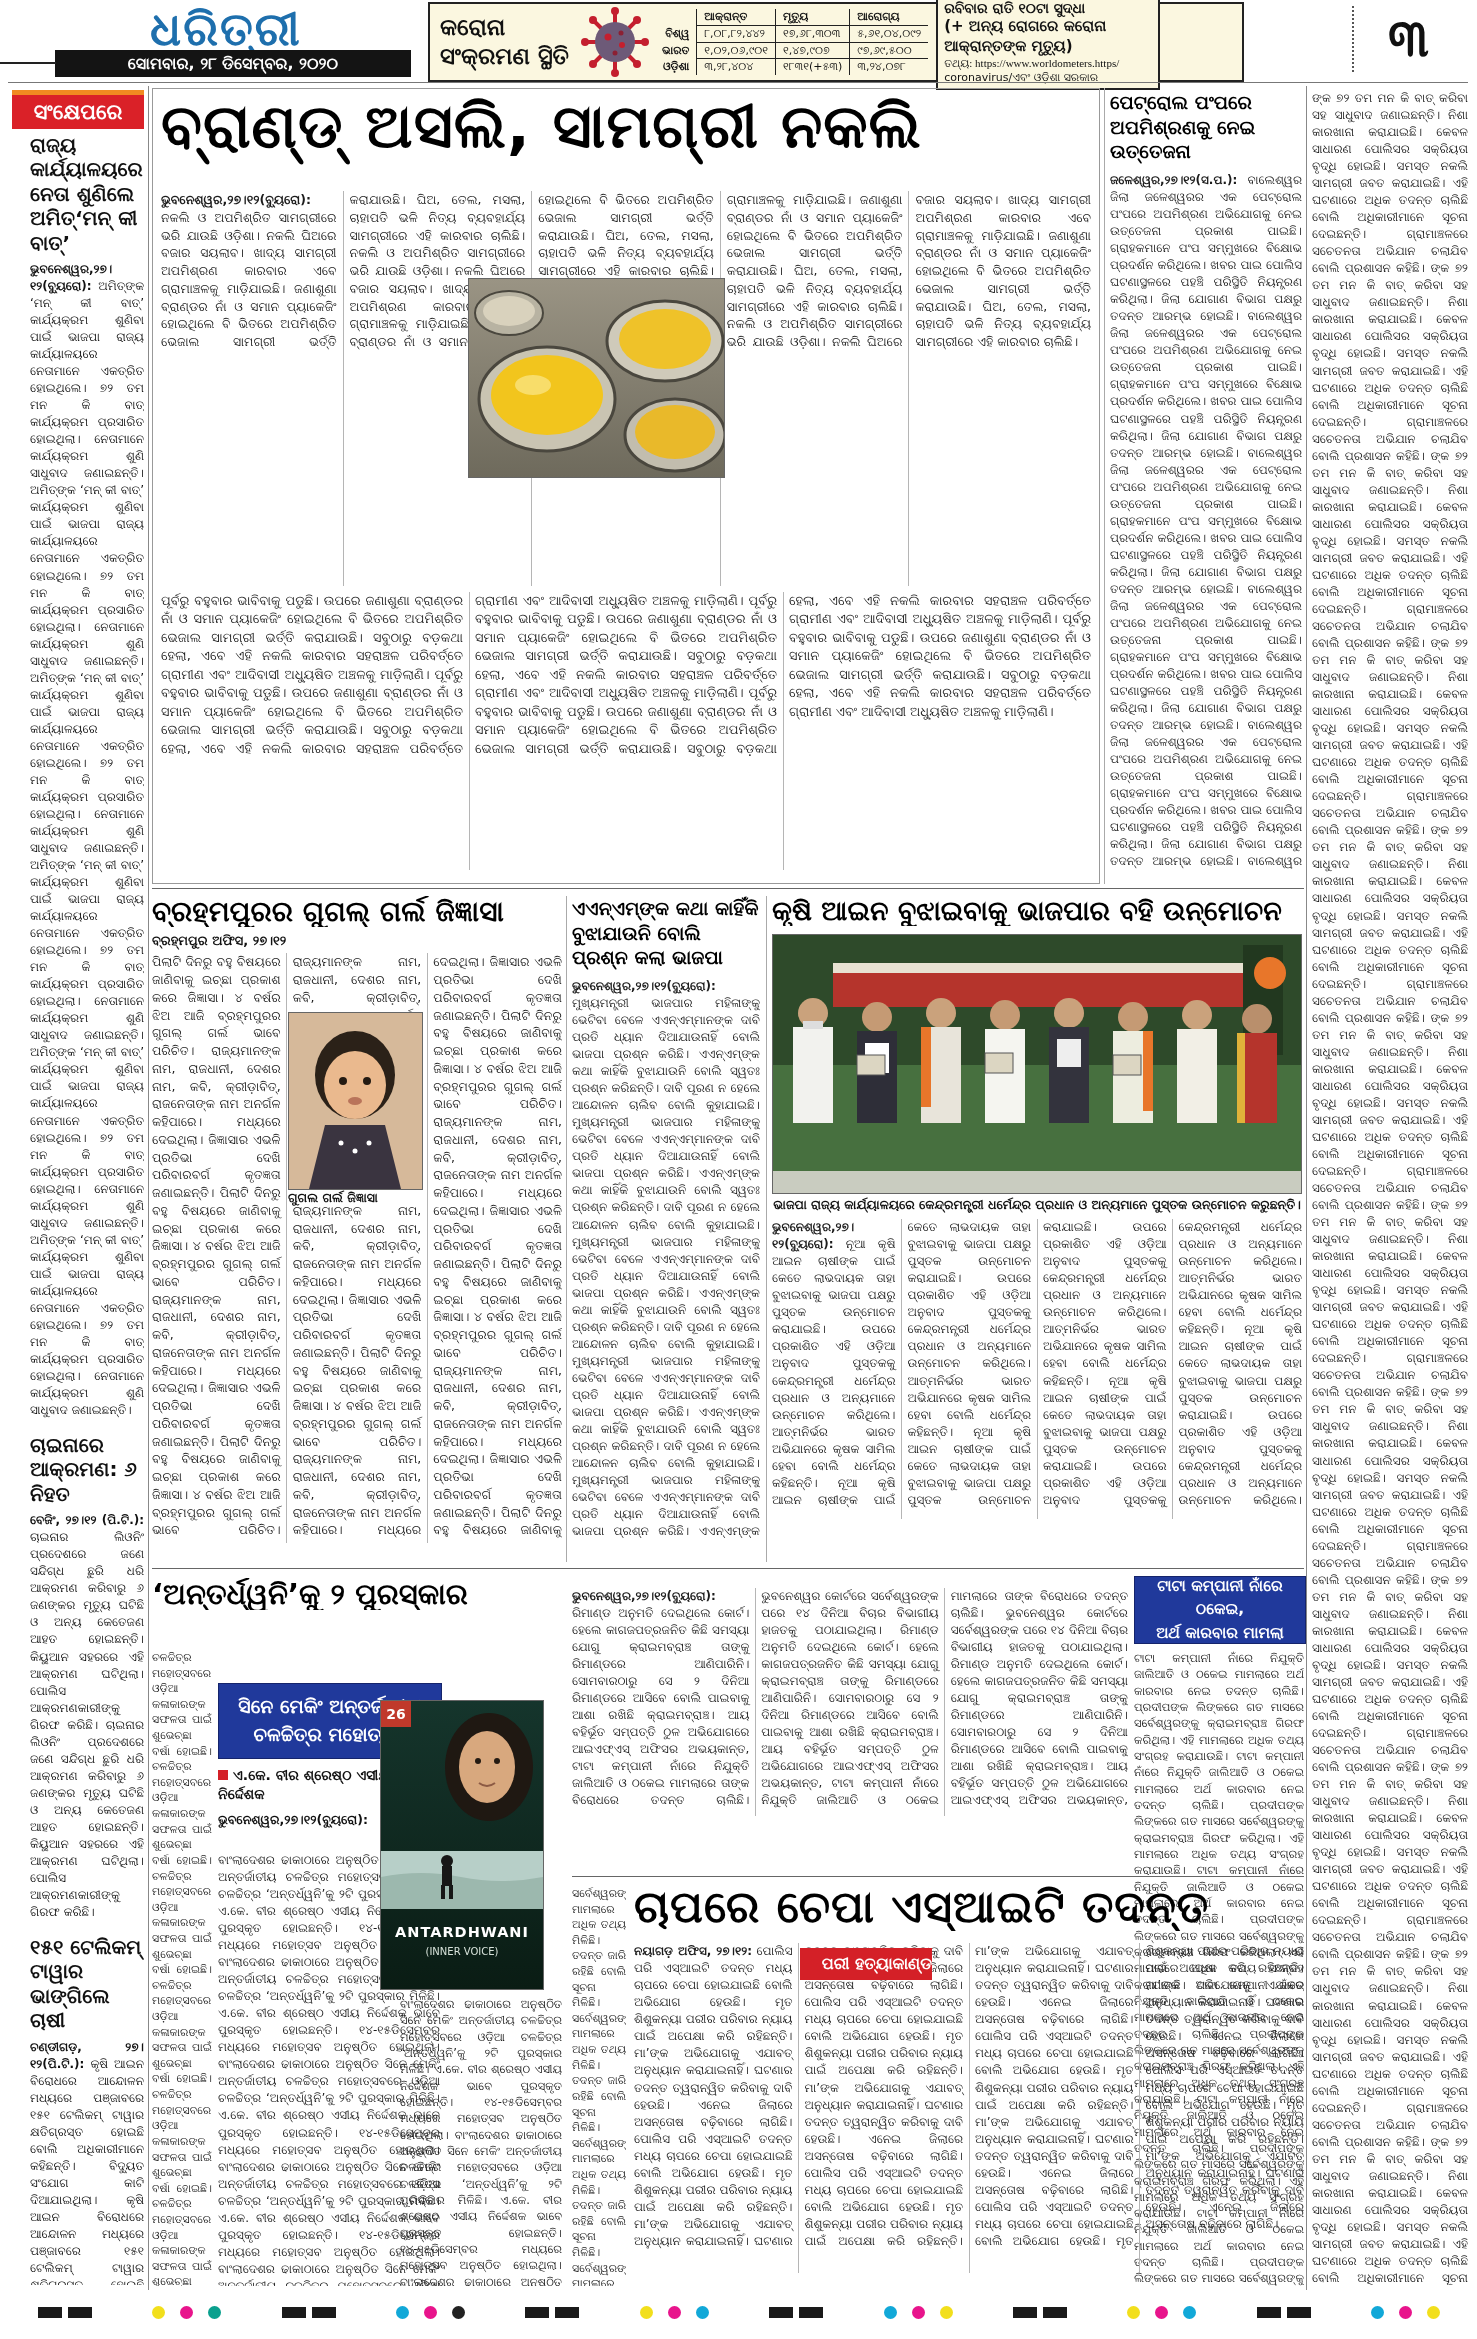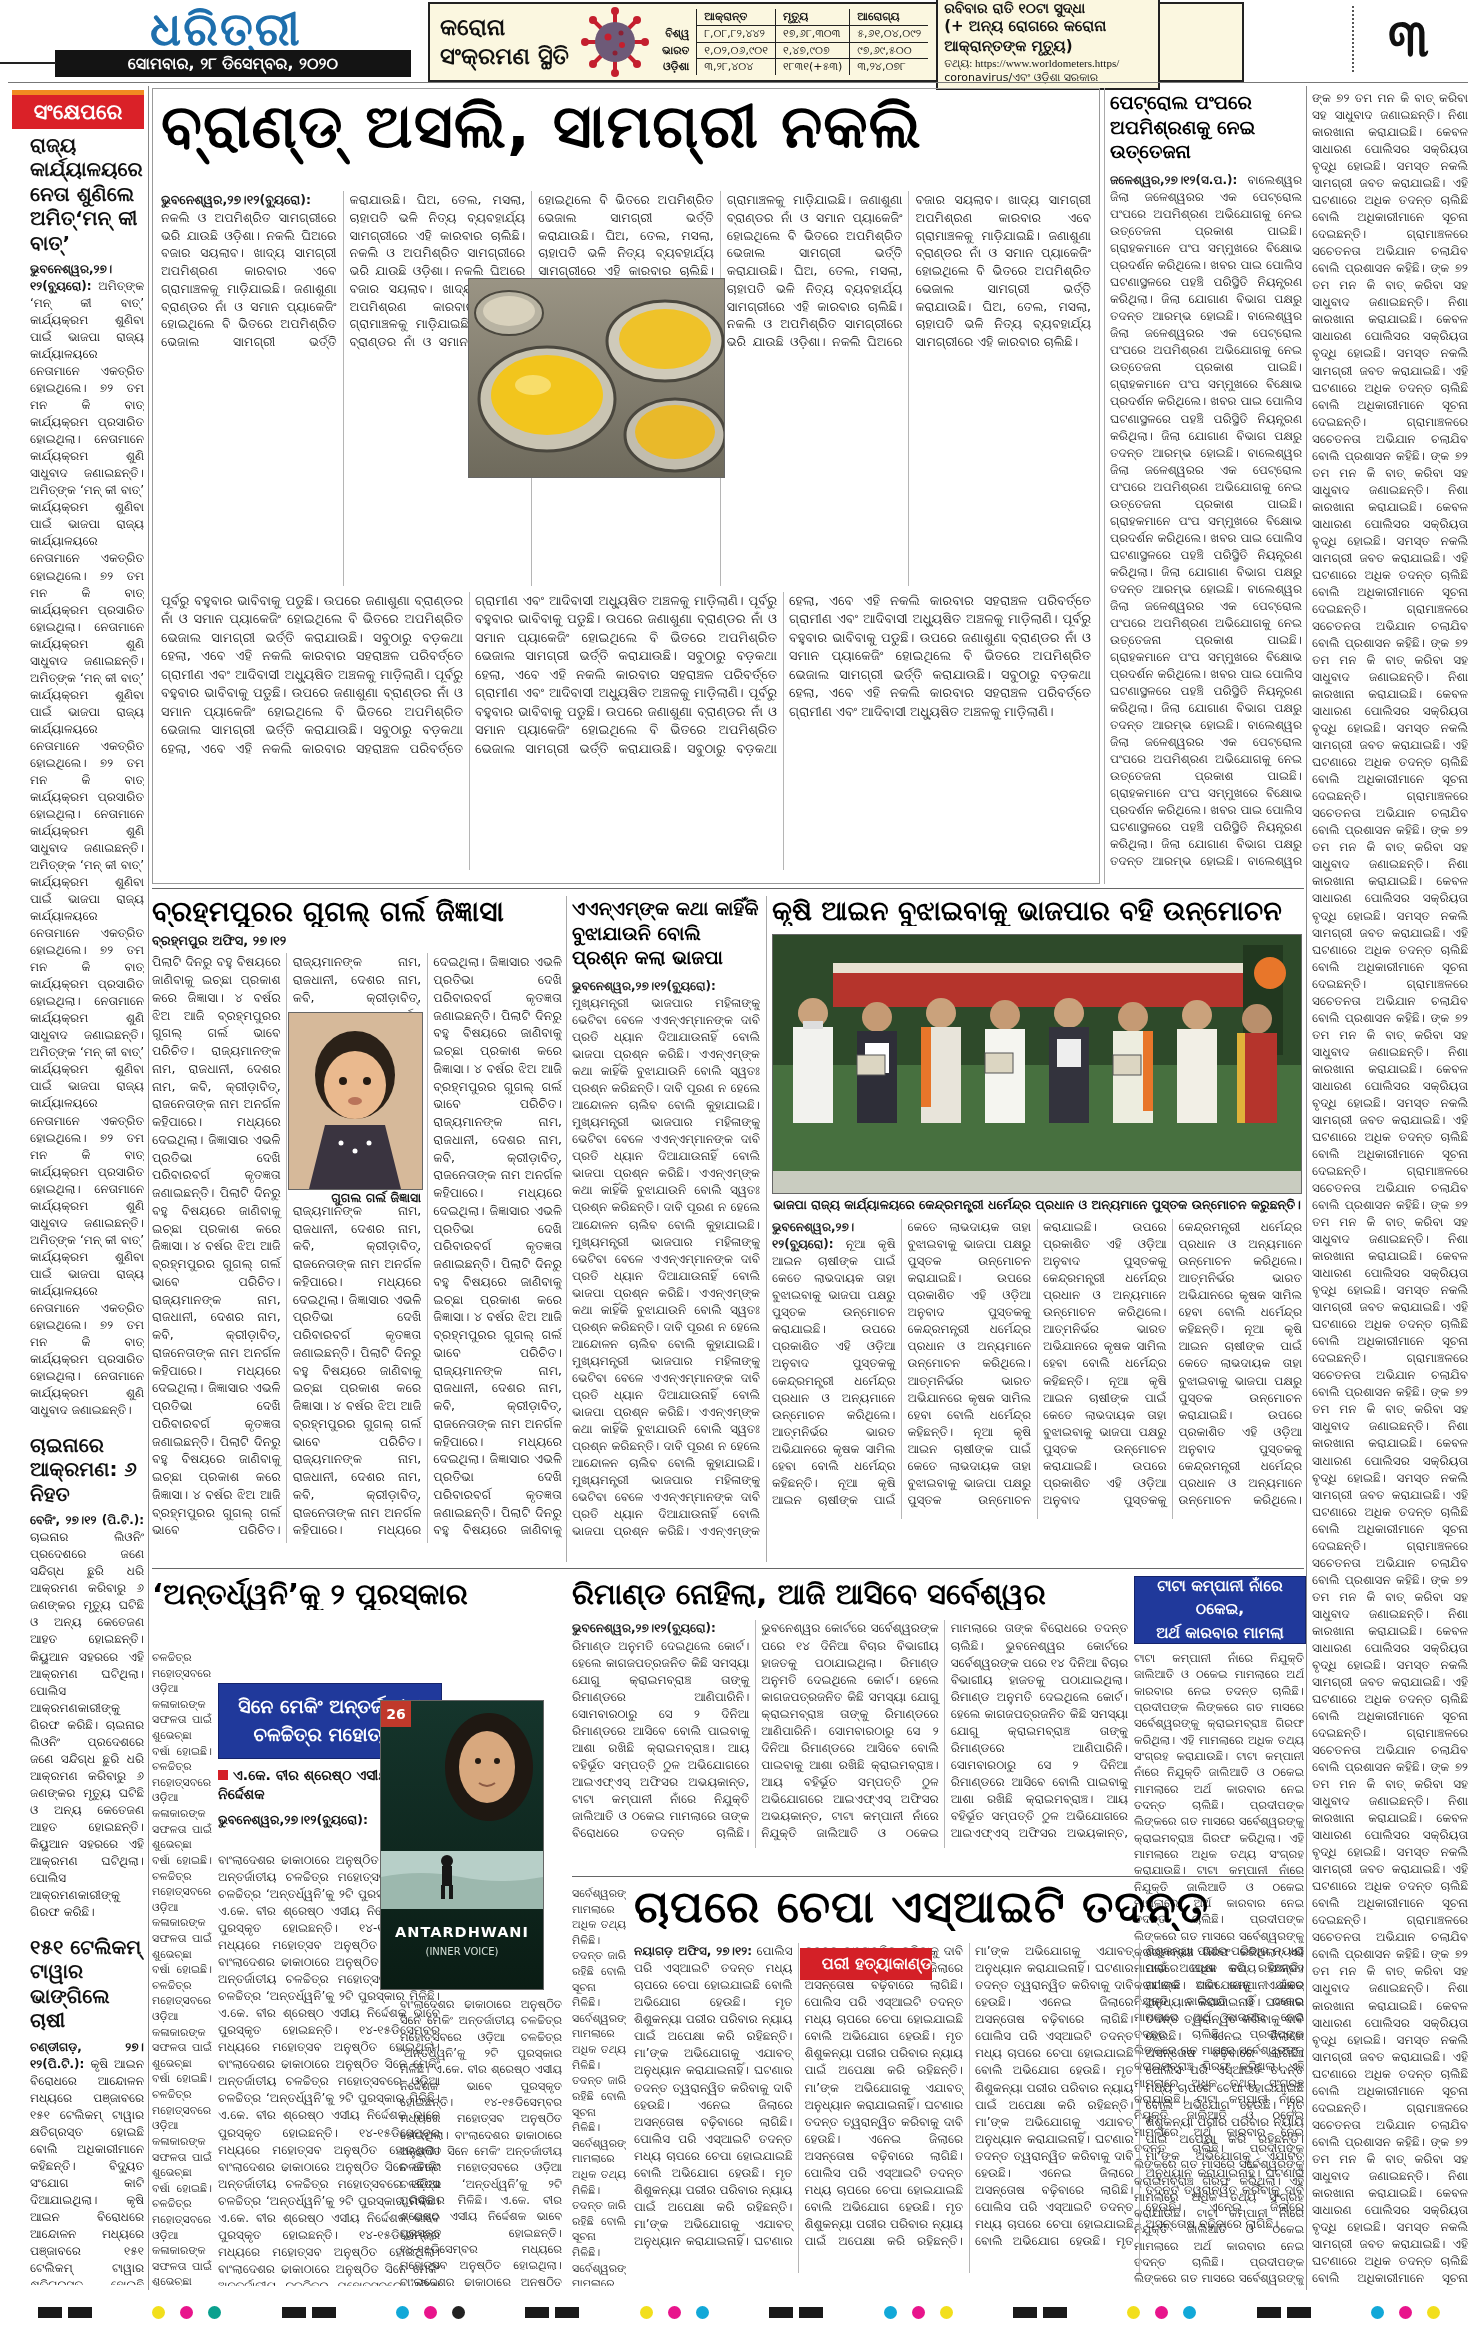--- a/index.html
+++ b/index.html
@@ -225,21 +225,21 @@
         <ellipse cx="66" cy="72" rx="31" ry="34" fill="#eab98e"></ellipse>
         <circle cx="54" cy="68" r="4" fill="#241a12"></circle>
           <circle cx="78" cy="68" r="4" fill="#241a12"></circle>
         <ellipse cx="66" cy="88" rx="7" ry="4" fill="#b9745a"></ellipse>
         <path d="M20 176 L36 112 L96 112 L112 176 Z" fill="#3a3440"></path>
         <circle cx="52" cy="130" r="2.5" fill="#fff"></circle>
           <circle cx="66" cy="138" r="2.5" fill="#fff"></circle>
         <circle cx="80" cy="130" r="2.5" fill="#fff"></circle>
       </svg>
     </div>
-    <div class="caption" style="text-align:right;background:#fff;">ଗୁଗଲ ଗର୍ଲ ଜିଜ୍ଞାସା</div>
+    <div class="caption" style="text-align:left;background:#fff;">ଗୁଗଲ ଗର୍ଲ ଜିଜ୍ଞାସା</div>
   </div>
 
   <div class="rule-v" style="left:566px;top:896px;height:666px;"></div>
   <div class="abs" style="left:572px;top:896px;width:188px;height:666px;overflow:hidden;">
     <div class="headline" style="font-size:19px;line-height:1.3;">ଏଏନ୍‌ଏମ୍‌ଙ୍କ କଥା କାହିଁକି ବୁଝାଯାଉନି ବୋଲି ପ୍ରଶ୍ନ କଲା ଭାଜପା</div>
     <div class="body-txt" style="height:560px;margin-top:8px;font-size:12px;">
       <span class="dateline">ଭୁବନେଶ୍ୱର,୨୭।୧୨(ବ୍ୟୁରୋ):</span>
       <span>ମୁଖ୍ୟମନ୍ତ୍ରୀ ଭାଜପାର ମହିଳାଙ୍କୁ ଭେଟିବା ବେଳେ ଏଏନ୍‌ଏମ୍‌ମାନଙ୍କ ଦାବି ପ୍ରତି ଧ୍ୟାନ ଦିଆଯାଉନାହିଁ ବୋଲି ଭାଜପା ପ୍ରଶ୍ନ କରିଛି। ଏଏନ୍‌ଏମ୍‌ଙ୍କ କଥା କାହିଁକି ବୁଝାଯାଉନି ବୋଲି ସ୍ୱତଃ ପ୍ରଶ୍ନ କରିଛନ୍ତି। ଦାବି ପୂରଣ ନ ହେଲେ ଆନ୍ଦୋଳନ ଚାଲିବ ବୋଲି କୁହାଯାଇଛି। ମୁଖ୍ୟମନ୍ତ୍ରୀ ଭାଜପାର ମହିଳାଙ୍କୁ ଭେଟିବା ବେଳେ ଏଏନ୍‌ଏମ୍‌ମାନଙ୍କ ଦାବି ପ୍ରତି ଧ୍ୟାନ ଦିଆଯାଉନାହିଁ ବୋଲି ଭାଜପା ପ୍ରଶ୍ନ କରିଛି। ଏଏନ୍‌ଏମ୍‌ଙ୍କ କଥା କାହିଁକି ବୁଝାଯାଉନି ବୋଲି ସ୍ୱତଃ ପ୍ରଶ୍ନ କରିଛନ୍ତି। ଦାବି ପୂରଣ ନ ହେଲେ ଆନ୍ଦୋଳନ ଚାଲିବ ବୋଲି କୁହାଯାଇଛି। ମୁଖ୍ୟମନ୍ତ୍ରୀ ଭାଜପାର ମହିଳାଙ୍କୁ ଭେଟିବା ବେଳେ ଏଏନ୍‌ଏମ୍‌ମାନଙ୍କ ଦାବି ପ୍ରତି ଧ୍ୟାନ ଦିଆଯାଉନାହିଁ ବୋଲି ଭାଜପା ପ୍ରଶ୍ନ କରିଛି। ଏଏନ୍‌ଏମ୍‌ଙ୍କ କଥା କାହିଁକି ବୁଝାଯାଉନି ବୋଲି ସ୍ୱତଃ ପ୍ରଶ୍ନ କରିଛନ୍ତି। ଦାବି ପୂରଣ ନ ହେଲେ ଆନ୍ଦୋଳନ ଚାଲିବ ବୋଲି କୁହାଯାଇଛି। ମୁଖ୍ୟମନ୍ତ୍ରୀ ଭାଜପାର ମହିଳାଙ୍କୁ ଭେଟିବା ବେଳେ ଏଏନ୍‌ଏମ୍‌ମାନଙ୍କ ଦାବି ପ୍ରତି ଧ୍ୟାନ ଦିଆଯାଉନାହିଁ ବୋଲି ଭାଜପା ପ୍ରଶ୍ନ କରିଛି। ଏଏନ୍‌ଏମ୍‌ଙ୍କ କଥା କାହିଁକି ବୁଝାଯାଉନି ବୋଲି ସ୍ୱତଃ ପ୍ରଶ୍ନ କରିଛନ୍ତି। ଦାବି ପୂରଣ ନ ହେଲେ ଆନ୍ଦୋଳନ ଚାଲିବ ବୋଲି କୁହାଯାଇଛି। ମୁଖ୍ୟମନ୍ତ୍ରୀ ଭାଜପାର ମହିଳାଙ୍କୁ ଭେଟିବା ବେଳେ ଏଏନ୍‌ଏମ୍‌ମାନଙ୍କ ଦାବି ପ୍ରତି ଧ୍ୟାନ ଦିଆଯାଉନାହିଁ ବୋଲି ଭାଜପା ପ୍ରଶ୍ନ କରିଛି। ଏଏନ୍‌ଏମ୍‌ଙ୍କ କଥା କାହିଁକି ବୁଝାଯାଉନି ବୋଲି ସ୍ୱତଃ ପ୍ରଶ୍ନ କରିଛନ୍ତି। ଦାବି ପୂରଣ ନ ହେଲେ ଆନ୍ଦୋଳନ ଚାଲିବ ବୋଲି କୁହାଯାଇଛି। ମୁଖ୍ୟମନ୍ତ୍ରୀ ଭାଜପାର ମହିଳାଙ୍କୁ ଭେଟିବା ବେଳେ ଏଏନ୍‌ଏମ୍‌ମାନଙ୍କ ଦାବି ପ୍ରତି ଧ୍ୟାନ ଦିଆଯାଉନାହିଁ ବୋଲି ଭାଜପା ପ୍ରଶ୍ନ କରିଛି। ଏଏନ୍‌ଏମ୍‌ଙ୍କ କଥା କାହିଁକି ବୁଝାଯାଉନି ବୋଲି ସ୍ୱତଃ ପ୍ରଶ୍ନ କରିଛନ୍ତି। ଦାବି ପୂରଣ ନ ହେଲେ ଆନ୍ଦୋଳନ ଚାଲିବ ବୋଲି କୁହାଯାଇଛି। ମୁଖ୍ୟମନ୍ତ୍ରୀ ଭାଜପାର ମହିଳାଙ୍କୁ ଭେଟିବା ବେଳେ ଏଏନ୍‌ଏମ୍‌ମାନଙ୍କ ଦାବି ପ୍ରତି ଧ୍ୟାନ ଦିଆଯାଉନାହିଁ ବୋଲି ଭାଜପା ପ୍ରଶ୍ନ କରିଛି। ଏଏନ୍‌ଏମ୍‌ଙ୍କ କଥା କାହିଁକି ବୁଝାଯାଉନି ବୋଲି ସ୍ୱତଃ ପ୍ରଶ୍ନ କରିଛନ୍ତି। ଦାବି ପୂରଣ ନ ହେଲେ ଆନ୍ଦୋଳନ ଚାଲିବ ବୋଲି କୁହାଯାଇଛି। ମୁଖ୍ୟମନ୍ତ୍ରୀ ଭାଜପାର ମହିଳାଙ୍କୁ ଭେଟିବା ବେଳେ ଏଏନ୍‌ଏମ୍‌ମାନଙ୍କ ଦାବି ପ୍ରତି ଧ୍ୟାନ ଦିଆଯାଉନାହିଁ ବୋଲି ଭାଜପା ପ୍ରଶ୍ନ କରିଛି। ଏଏନ୍‌ଏମ୍‌ଙ୍କ କଥା କାହିଁକି ବୁଝାଯାଉନି ବୋଲି ସ୍ୱତଃ ପ୍ରଶ୍ନ କରିଛନ୍ତି। ଦାବି ପୂରଣ ନ ହେଲେ ଆନ୍ଦୋଳନ ଚାଲିବ ବୋଲି କୁହାଯାଇଛି।</span>
     </div>
   </div>
@@ -356,21 +356,20 @@
       <text x="15" y="18" text-anchor="middle" font-size="14" font-weight="bold" fill="#fff">26</text>
       <text x="81" y="236" text-anchor="middle" font-size="14.5" font-weight="bold" fill="#fff" letter-spacing="1">ANTARDHWANI</text>
       <text x="81" y="254" text-anchor="middle" font-size="10" fill="#d7e2da">(INNER VOICE)</text>
     </svg>
   </div>
   <div class="abs body-txt" style="left:400px;top:1996px;width:162px;height:290px;font-size:11.5px;">
     <span>ବାଂଲାଦେଶର ଢାକାଠାରେ ଅନୁଷ୍ଠିତ ସିନେ ମେକିଂ ଅନ୍ତର୍ଜାତୀୟ ଚଳଚ୍ଚିତ୍ର ମହୋତ୍ସବରେ ଓଡ଼ିଆ ଚଳଚ୍ଚିତ୍ର ‘ଅନ୍ତର୍ଧ୍ୱନି’କୁ ୨ଟି ପୁରସ୍କାର ମିଳିଛି। ଏ.କେ. ବୀର ଶ୍ରେଷ୍ଠ ଏସୀୟ ନିର୍ଦ୍ଦେଶକ ଭାବେ ପୁରସ୍କୃତ ହୋଇଛନ୍ତି। ୧୪-୧୫ଡିସେମ୍ବର ମଧ୍ୟରେ ମହୋତ୍ସବ ଅନୁଷ୍ଠିତ ହୋଇଥିଲା। ବାଂଲାଦେଶର ଢାକାଠାରେ ଅନୁଷ୍ଠିତ ସିନେ ମେକିଂ ଅନ୍ତର୍ଜାତୀୟ ଚଳଚ୍ଚିତ୍ର ମହୋତ୍ସବରେ ଓଡ଼ିଆ ଚଳଚ୍ଚିତ୍ର ‘ଅନ୍ତର୍ଧ୍ୱନି’କୁ ୨ଟି ପୁରସ୍କାର ମିଳିଛି। ଏ.କେ. ବୀର ଶ୍ରେଷ୍ଠ ଏସୀୟ ନିର୍ଦ୍ଦେଶକ ଭାବେ ପୁରସ୍କୃତ ହୋଇଛନ୍ତି। ୧୪-୧୫ଡିସେମ୍ବର ମଧ୍ୟରେ ମହୋତ୍ସବ ଅନୁଷ୍ଠିତ ହୋଇଥିଲା। ବାଂଲାଦେଶର ଢାକାଠାରେ ଅନୁଷ୍ଠିତ ସିନେ ମେକିଂ ଅନ୍ତର୍ଜାତୀୟ ଚଳଚ୍ଚିତ୍ର ମହୋତ୍ସବରେ ଓଡ଼ିଆ ଚଳଚ୍ଚିତ୍ର ‘ଅନ୍ତର୍ଧ୍ୱନି’କୁ ୨ଟି ପୁରସ୍କାର ମିଳିଛି। ଏ.କେ. ବୀର ଶ୍ରେଷ୍ଠ ଏସୀୟ ନିର୍ଦ୍ଦେଶକ ଭାବେ ପୁରସ୍କୃତ ହୋଇଛନ୍ତି। ୧୪-୧୫ଡିସେମ୍ବର ମଧ୍ୟରେ ମହୋତ୍ସବ ଅନୁଷ୍ଠିତ ହୋଇଥିଲା। ବାଂଲାଦେଶର ଢାକାଠାରେ ଅନୁଷ୍ଠିତ ସିନେ ମେକିଂ ଅନ୍ତର୍ଜାତୀୟ ଚଳଚ୍ଚିତ୍ର ମହୋତ୍ସବରେ ଓଡ଼ିଆ ଚଳଚ୍ଚିତ୍ର ‘ଅନ୍ତର୍ଧ୍ୱନି’କୁ ୨ଟି ପୁରସ୍କାର ମିଳିଛି। ଏ.କେ. ବୀର ଶ୍ରେଷ୍ଠ ଏସୀୟ ନିର୍ଦ୍ଦେଶକ ଭାବେ ପୁରସ୍କୃତ ହୋଇଛନ୍ତି। ୧୪-୧୫ଡିସେମ୍ବର ମଧ୍ୟରେ ମହୋତ୍ସବ ଅନୁଷ୍ଠିତ ହୋଇଥିଲା।</span>
   </div>
 
   <div class="abs" style="left:572px;top:1578px;width:556px;height:292px;overflow:hidden;">
-    <div class="headline" style="font-size:29px;">ରିମାଣ୍ଡ ନୋହିଲା, ଆଜି ଆସିବେ ସର୍ବେଶ୍ୱର</div>
     <div class="body-txt cols3" style="height:228px;margin-top:10px;font-size:12px;">
       <span class="dateline">ଭୁବନେଶ୍ୱର,୨୭।୧୨(ବ୍ୟୁରୋ):</span>
       <span>ରିମାଣ୍ଡ ଅନୁମତି ଦେଇଥିଲେ କୋର୍ଟ। ହେଲେ କାଗଜପତ୍ରଜନିତ କିଛି ସମସ୍ୟା ଯୋଗୁ କ୍ରାଇମବ୍ରାଞ୍ଚ ତାଙ୍କୁ ରିମାଣ୍ଡରେ ଆଣିପାରିନି। ସୋମବାରଠାରୁ ସେ ୨ ଦିନିଆ ରିମାଣ୍ଡରେ ଆସିବେ ବୋଲି ପାଇବାକୁ ଆଶା ରଖିଛି କ୍ରାଇମବ୍ରାଞ୍ଚ। ଆୟ ବହିର୍ଭୂତ ସମ୍ପତ୍ତି ଠୁଳ ଅଭିଯୋଗରେ ଆଇଏଫ୍‌ଏସ୍ ଅଫିସର ଅଭୟକାନ୍ତ, ଟାଟା କମ୍ପାନୀ ନାଁରେ ନିଯୁକ୍ତି ଜାଲିଆତି ଓ ଠକେଇ ମାମଲାରେ ତାଙ୍କ ବିରୋଧରେ ତଦନ୍ତ ଚାଲିଛି। ଭୁବନେଶ୍ୱର କୋର୍ଟରେ ସର୍ବେଶ୍ୱରଙ୍କ ପରେ ୧୪ ଦିନିଆ ବିଚାର ବିଭାଗୀୟ ହାଜତକୁ ପଠାଯାଇଥିଲା। ରିମାଣ୍ଡ ଅନୁମତି ଦେଇଥିଲେ କୋର୍ଟ। ହେଲେ କାଗଜପତ୍ରଜନିତ କିଛି ସମସ୍ୟା ଯୋଗୁ କ୍ରାଇମବ୍ରାଞ୍ଚ ତାଙ୍କୁ ରିମାଣ୍ଡରେ ଆଣିପାରିନି। ସୋମବାରଠାରୁ ସେ ୨ ଦିନିଆ ରିମାଣ୍ଡରେ ଆସିବେ ବୋଲି ପାଇବାକୁ ଆଶା ରଖିଛି କ୍ରାଇମବ୍ରାଞ୍ଚ। ଆୟ ବହିର୍ଭୂତ ସମ୍ପତ୍ତି ଠୁଳ ଅଭିଯୋଗରେ ଆଇଏଫ୍‌ଏସ୍ ଅଫିସର ଅଭୟକାନ୍ତ, ଟାଟା କମ୍ପାନୀ ନାଁରେ ନିଯୁକ୍ତି ଜାଲିଆତି ଓ ଠକେଇ ମାମଲାରେ ତାଙ୍କ ବିରୋଧରେ ତଦନ୍ତ ଚାଲିଛି। ଭୁବନେଶ୍ୱର କୋର୍ଟରେ ସର୍ବେଶ୍ୱରଙ୍କ ପରେ ୧୪ ଦିନିଆ ବିଚାର ବିଭାଗୀୟ ହାଜତକୁ ପଠାଯାଇଥିଲା। ରିମାଣ୍ଡ ଅନୁମତି ଦେଇଥିଲେ କୋର୍ଟ। ହେଲେ କାଗଜପତ୍ରଜନିତ କିଛି ସମସ୍ୟା ଯୋଗୁ କ୍ରାଇମବ୍ରାଞ୍ଚ ତାଙ୍କୁ ରିମାଣ୍ଡରେ ଆଣିପାରିନି। ସୋମବାରଠାରୁ ସେ ୨ ଦିନିଆ ରିମାଣ୍ଡରେ ଆସିବେ ବୋଲି ପାଇବାକୁ ଆଶା ରଖିଛି କ୍ରାଇମବ୍ରାଞ୍ଚ। ଆୟ ବହିର୍ଭୂତ ସମ୍ପତ୍ତି ଠୁଳ ଅଭିଯୋଗରେ ଆଇଏଫ୍‌ଏସ୍ ଅଫିସର ଅଭୟକାନ୍ତ, ଟାଟା କମ୍ପାନୀ ନାଁରେ ନିଯୁକ୍ତି ଜାଲିଆତି ଓ ଠକେଇ ମାମଲାରେ ତାଙ୍କ ବିରୋଧରେ ତଦନ୍ତ ଚାଲିଛି। ଭୁବନେଶ୍ୱର କୋର୍ଟରେ ସର୍ବେଶ୍ୱରଙ୍କ ପରେ ୧୪ ଦିନିଆ ବିଚାର ବିଭାଗୀୟ ହାଜତକୁ ପଠାଯାଇଥିଲା।</span>
     </div>
   </div>
 
   <div class="abs blue-box" style="left:1134px;top:1576px;width:170px;height:66px;font-size:15.5px;line-height:1.5;">
     <span>ଟାଟା କମ୍ପାନୀ ନାଁରେ ଠକେଇ,</span>
     <span>ଅର୍ଥ କାରବାର ମାମଲା</span>
   </div>

